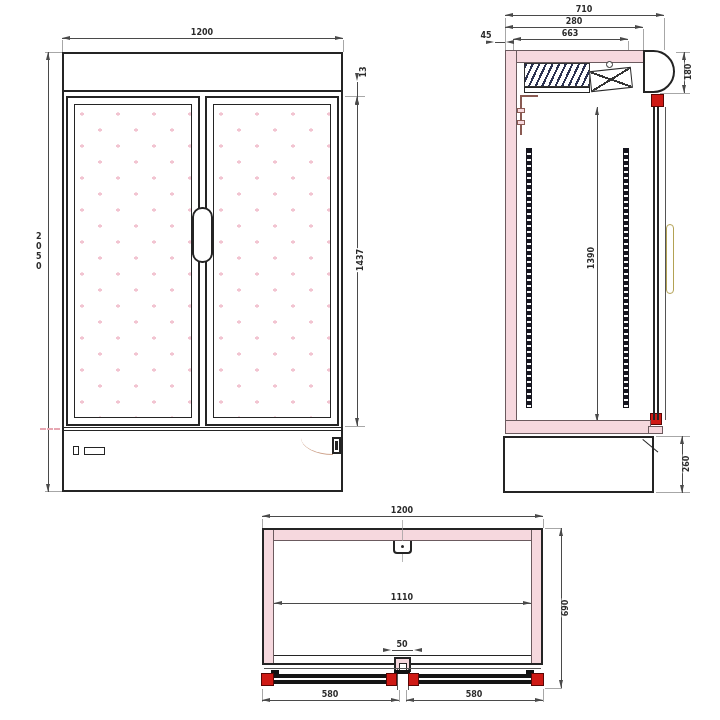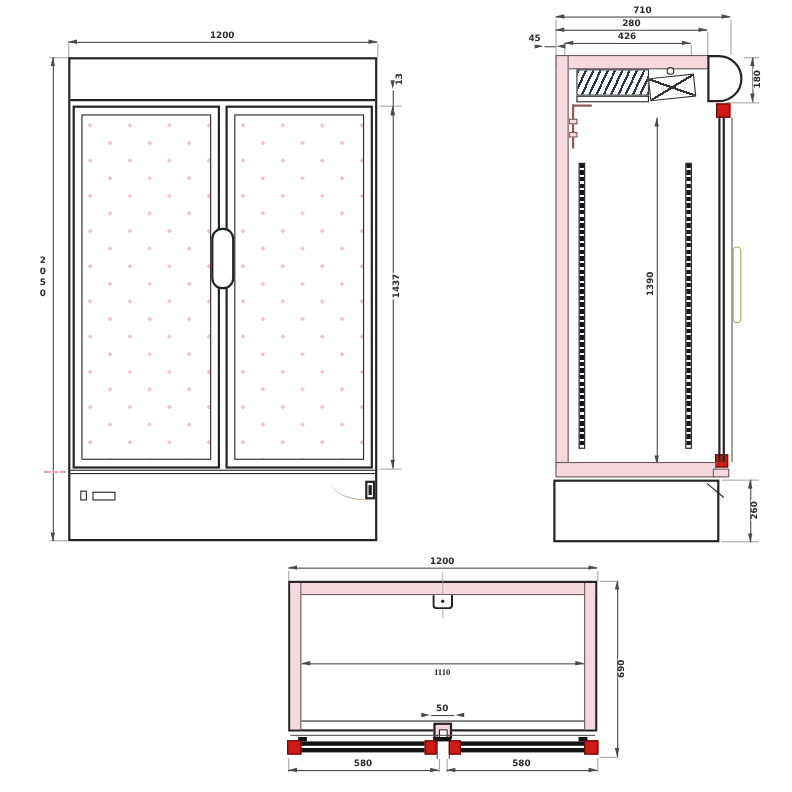--- a/index.html
+++ b/index.html
@@ -95,21 +95,21 @@
     <div class="ext" style="left:256px;top:52px;width:14px;height:1px;"></div>
     <div class="ext" style="left:240px;top:93px;width:30px;height:1px;"></div>
     <div class="ext" style="left:236px;top:436px;width:34px;height:1px;"></div>
     <div class="ext" style="left:236px;top:492px;width:34px;height:1px;"></div>
 
     <div class="dh" style="left:85px;top:15px;width:159px;"></div>
     <span class="dlab" style="left:164px;top:10px;">710</span>
     <div class="dh" style="left:85px;top:27px;width:138px;"></div>
     <span class="dlab" style="left:154px;top:22px;">280</span>
     <div class="dh" style="left:93px;top:39px;width:115px;"></div>
-    <span class="dlab" style="left:150px;top:34px;">426</span>
+    <span class="dlab" style="left:150px;top:34px;">663</span>
     <div class="dh out" style="left:75px;top:42px;width:10px;"></div>
     <span class="dlab" style="left:66px;top:36px;">45</span>
 
     <div class="abs pink" style="left:85px;top:50px;width:140px;height:13px;"></div>
     <div class="abs pink" style="left:85px;top:50px;width:12px;height:374px;"></div>
 
     <div class="abs coil" style="left:104px;top:63px;width:66px;height:24px;"></div>
     <div class="abs ln" style="left:104px;top:87px;width:66px;height:6px;border-width:1px;"></div>
     <div class="abs fanx" style="left:170px;top:69px;width:42px;height:21px;transform:rotate(-6deg);"></div>
     <div class="abs" style="left:186px;top:61px;width:7px;height:7px;border:1.4px solid #2a2a2a;border-radius:50%;background:#fff;"></div>
@@ -163,21 +163,21 @@
     <div class="abs ln" style="left:262px;top:28px;width:281px;height:137px;border-width:2px;"></div>
     <div class="abs pink" style="left:264px;top:30px;width:277px;height:11px;border-width:0 0 1.2px 0;"></div>
     <div class="abs pink" style="left:264px;top:30px;width:10px;height:133px;border-width:0 1.2px 0 0;"></div>
     <div class="abs pink" style="left:531px;top:30px;width:10px;height:133px;border-width:0 0 0 1.2px;"></div>
 
     <div class="abs" style="left:402px;top:20px;width:1px;height:42px;background:#9a9a9a;opacity:.7;"></div>
     <div class="abs" style="left:393px;top:41px;width:19px;height:13px;border:2px solid #242424;border-top:none;border-radius:0 0 4px 4px;background:#fff;"></div>
     <div class="abs" style="left:401px;top:45px;width:3px;height:3px;background:#242424;border-radius:50%;"></div>
 
     <div class="dh" style="left:274px;top:103px;width:257px;"></div>
-    <span class="dlab" style="left:402px;top:112px;font-family:Liberation Serif, serif;">1110</span>
+    <span class="dlab" style="left:402px;top:98px;">1110</span>
 
     <div class="abs" style="left:274px;top:155px;width:257px;height:0;border-top:1.5px solid #242424;"></div>
     <div class="dh out" style="left:392px;top:150px;width:21px;"></div>
     <span class="dlab" style="left:402px;top:145px;">50</span>
     <div class="abs" style="left:394px;top:157px;width:17px;height:15px;border:2px solid #242424;background:#f6d8de;"></div>
     <div class="abs" style="left:399px;top:163px;width:8px;height:9px;background:#fff;border:1px solid #242424;"></div>
 
     <div class="abs" style="left:264px;top:168px;width:277px;height:1px;background:#555;"></div>
     <div class="abs" style="left:397px;top:168px;width:1px;height:22px;background:#555;"></div>
     <div class="abs" style="left:408px;top:168px;width:1px;height:22px;background:#555;"></div>

